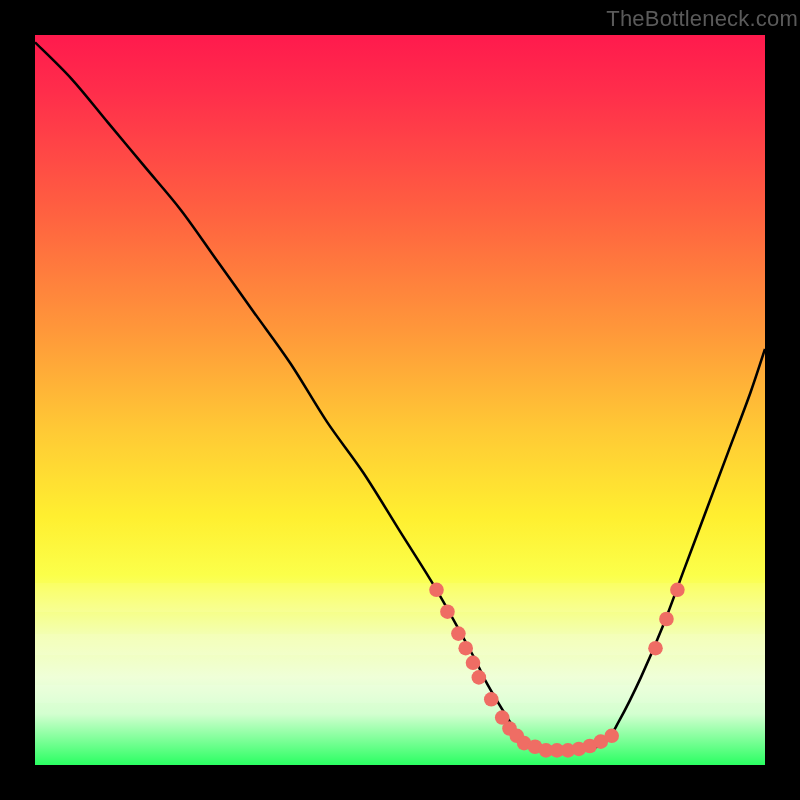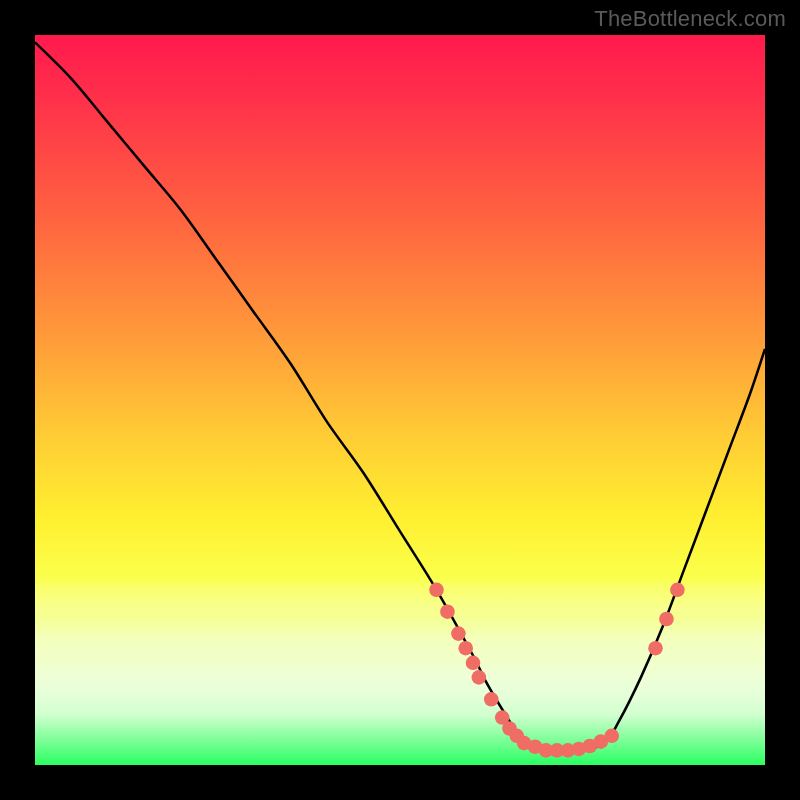--- a/index.html
+++ b/index.html
@@ -43,21 +43,21 @@
   .band1 { top: 75%; height: 4%; background: rgba(255,255,255,0.20); }
   .band2 { top: 82%; height: 3%; background: rgba(255,255,255,0.20); }
   .band3 { top: 89%; height: 2.5%; background: rgba(255,255,255,0.20); }
   .svg-layer {
     position: absolute;
     inset: 0;
   }
   .watermark {
     position: absolute;
     top: 6px;
-    right: 14px;
+    right: 2px;
     color: #5a5a5a;
     font-size: 22px;
     letter-spacing: 0.2px;
   }
 </style>
 </head>
 <body>
 
 <div class="frame">
   <div class="gradient"></div>

